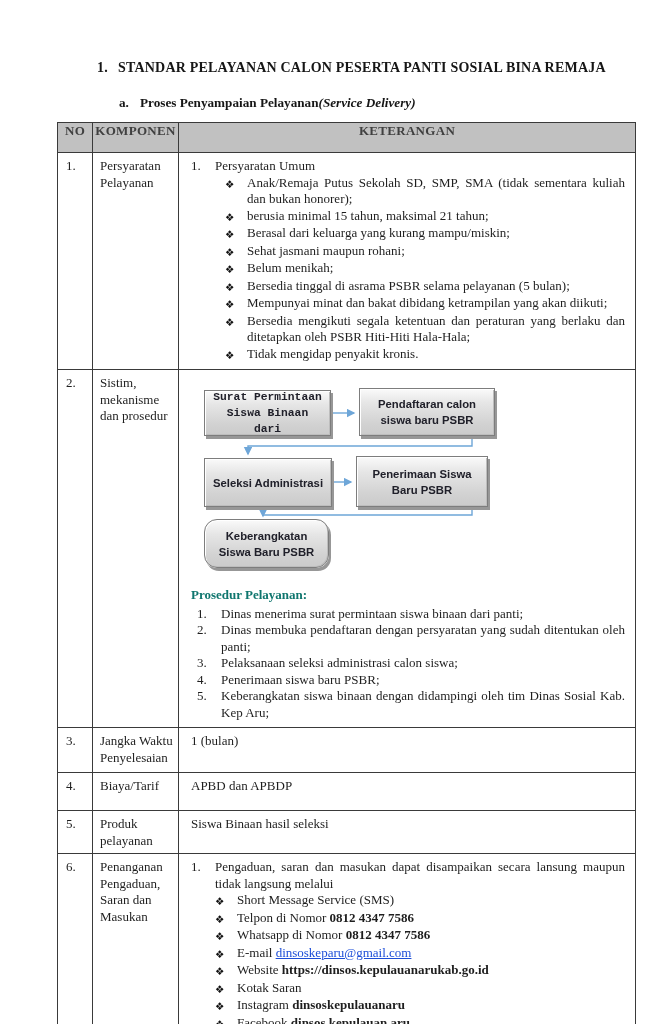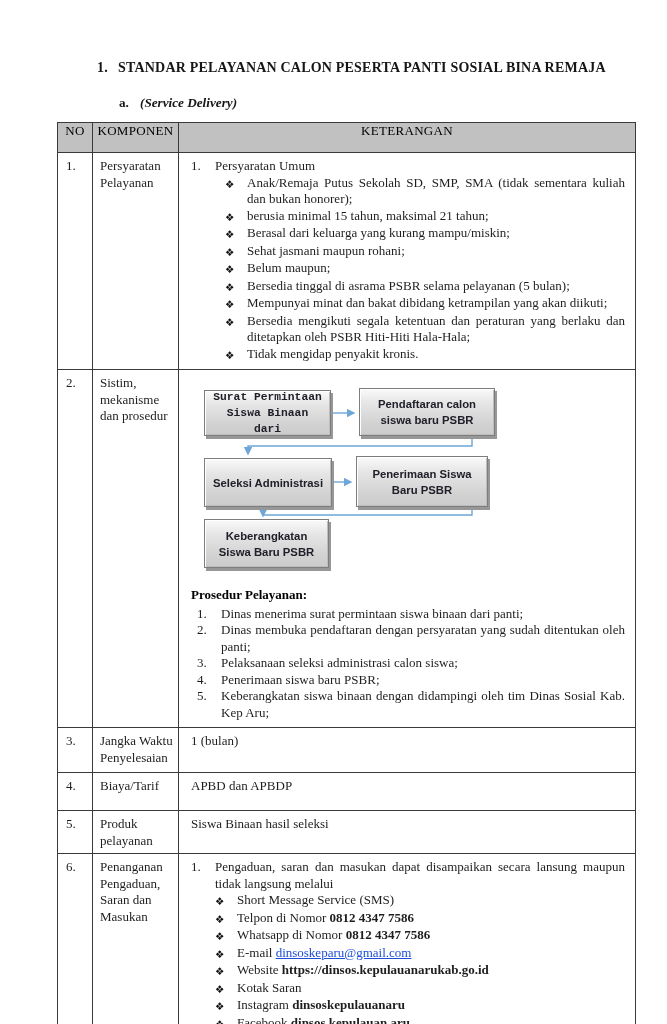--- a/index.html
+++ b/index.html
@@ -27,23 +27,23 @@
     border-collapse:collapse; table-layout:fixed;
   }
   table.std th, table.std td {
     border:1px solid #3a3a3a; vertical-align:top;
     font-size:13px; line-height:16.5px;
   }
   col.c-no { width:35px; }
   col.c-komp { width:86px; }
   col.c-ket { width:457px; }
   th.hdr {
-    background:#c1c1c1; font-weight:normal; text-align:center;
+    background:#c1c1c1; font-weight:bold; text-align:center;
     font-size:13px; letter-spacing:.3px; height:30px; vertical-align:middle;
-    color:#000000;
+    color:#404040;
   }
   td.no-cell { padding:5px 0 0 8px; }
   td.komp-cell { padding:5px 4px 4px 7px; line-height:17.5px; }
   td.ket-cell { padding:5px 10px 6px 12px; }
   td.ket-simple { padding:5px 10px 6px 12px; }
   tr.r1 td { height:195px; }
   tr.r2 td { height:338px; }
   tr.r3 td { height:45px; }
   tr.r4 td { height:38px; }
   tr.r5 td { height:37px; }
@@ -72,36 +72,37 @@
     font-family:"Liberation Sans","DejaVu Sans",sans-serif;
     font-weight:bold; font-size:11.3px; line-height:16px; color:#20202a;
     background:linear-gradient(180deg,#fafafa 0%,#e6e6e6 30%,#d2d2d2 75%,#cbcbcb 100%);
     border:1px solid #7d7d7d;
     box-shadow:2px 3px 0 0 #979797, inset 1px 1px 0 #ffffff, inset -1px -1px 0 #bdbdbd;
   }
   .fb1 { left:13px;  top:12px;  width:127px; height:46px;font-family:Liberation Mono, monospace; }
   .fb2 { left:168px; top:10px;  width:136px; height:48px; }
   .fb3 { left:13px;  top:80px;  width:128px; height:49px; }
   .fb4 { left:165px; top:78px;  width:132px; height:51px; }
-  .fb5 { left:13px;  top:141px; width:125px; height:49px; }
+  .fb5 { left:13px;  top:141px; width:125px; height:49px;border-radius:13px; }
   .flow-svg { position:absolute; left:0; top:0; width:440px; height:197px; }
-  .prosedur-title { font-weight:bold; margin-top:12px; margin-bottom:2px; color:#000000; }
+  .prosedur-title { font-weight:bold; margin-top:12px; margin-bottom:2px; color:#0f766e; }
 </style>
 </head>
 <body>
 
 <div class="page">
 
   <div class="doc-title">
     <span class="t-no">1.</span>
     <span>STANDAR PELAYANAN CALON PESERTA PANTI SOSIAL BINA REMAJA</span>
   </div>
 
   <div class="doc-subtitle">
     <span class="t-no">a.</span>
+    <span>Proses Penyampaian Pelayanan</span>
     <span class="svc">(Service Delivery)</span>
   </div>
 
   <table class="std">
     <colgroup>
         <col class="c-no">
         <col class="c-komp">
         <col class="c-ket">
       </colgroup>
     <thead>
@@ -133,21 +134,21 @@
             <div class="d-item">
                 <span class="glyph">❖</span>
                 <span class="d-text">Berasal dari keluarga yang kurang mampu/miskin;</span>
               </div>
             <div class="d-item">
                 <span class="glyph">❖</span>
                 <span class="d-text">Sehat jasmani maupun rohani;</span>
               </div>
             <div class="d-item">
                 <span class="glyph">❖</span>
-                <span class="d-text">Belum maupun;</span>
+                <span class="d-text">Belum menikah;</span>
               </div>
             <div class="d-item">
                 <span class="glyph">❖</span>
                 <span class="d-text">Bersedia tinggal di asrama PSBR selama pelayanan (5 bulan);</span>
               </div>
             <div class="d-item">
                 <span class="glyph">❖</span>
                 <span class="d-text">Mempunyai minat dan bakat dibidang ketrampilan yang akan diikuti;</span>
               </div>
             <div class="d-item">

